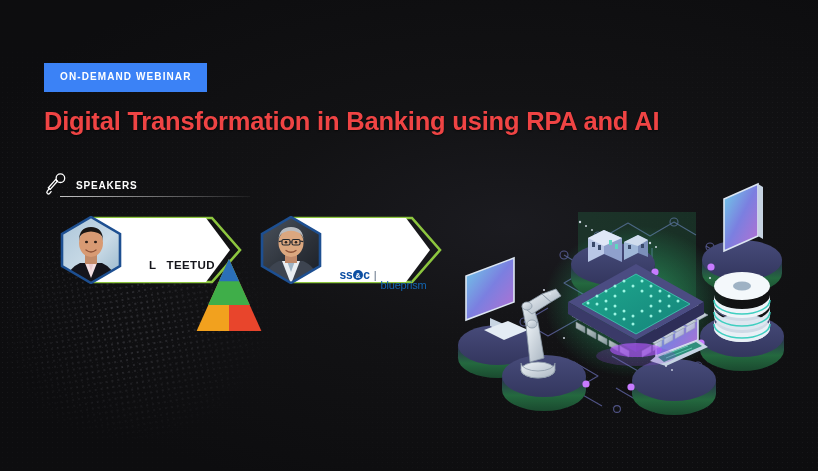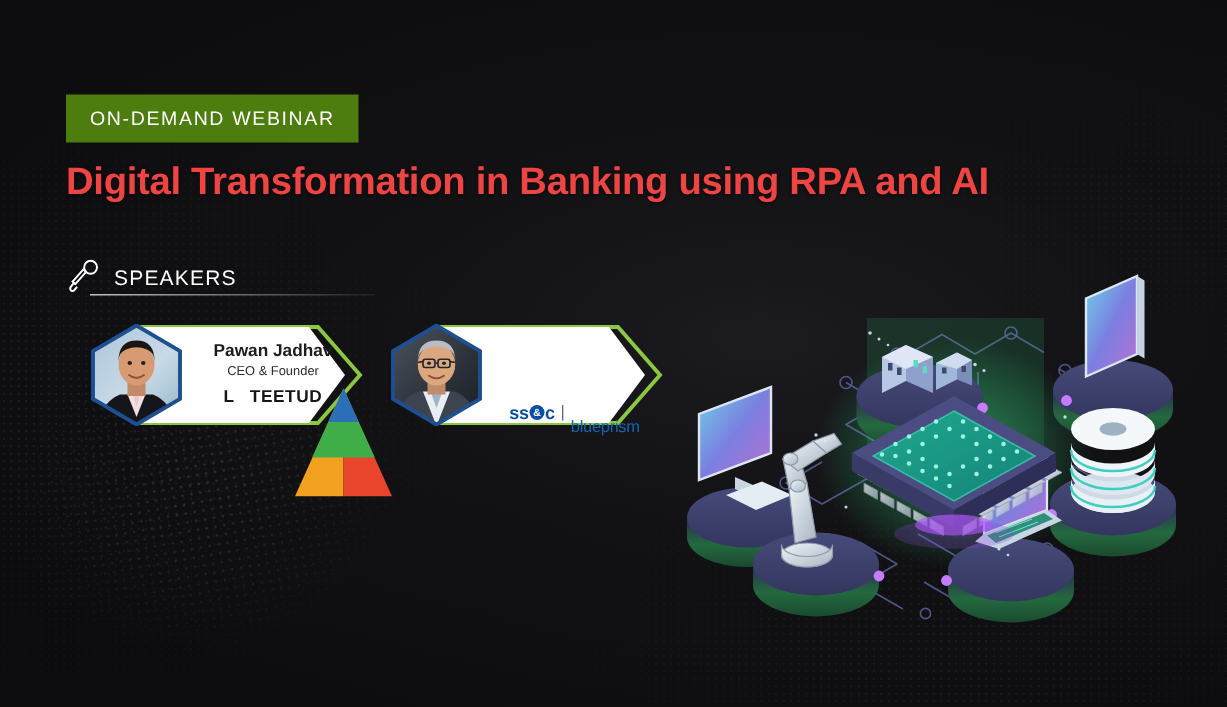--- a/index.html
+++ b/index.html
@@ -40,23 +40,23 @@
     -webkit-mask-image:radial-gradient(ellipse 48% 46% at 40% 52%, #000 8%, transparent 68%);
     mask-image:radial-gradient(ellipse 48% 46% at 40% 52%, #000 8%, transparent 68%);
     transform:rotate(-10deg);
     opacity:.55;
   }
 
   
   .badge{
     position:absolute; left:44px; top:63px;
     padding:9px 16px 10px 16px;
-    background:#4d7c0f;
+    background:#3b82f6;
     color:#ffffff;
-    font-size:13px; font-weight:normal;
+    font-size:10px; font-weight:bold;
     letter-spacing:1.1px;
     line-height:1;
   }
 
   
   .title{
     position:absolute; left:44px; top:107px;
     color:#ef4444;
     font-size:25.5px; font-weight:bold;
     letter-spacing:-.2px;
@@ -65,21 +65,21 @@
   }
 
   
   .spk-head{
     position:absolute; left:44px; top:172px;
     display:flex; align-items:center; gap:8px;
     width:210px;
   }
   .mic-icon{ width:24px; height:26px; flex:0 0 auto; display:block; }
   .spk-label{
-    color:#ffffff; font-size:14px; font-weight:normal; letter-spacing:.8px;
+    color:#ffffff; font-size:10px; font-weight:bold; letter-spacing:.8px;
     white-space:nowrap;
   }
   .spk-rule{
     position:absolute; left:60px; top:196px; width:190px; height:1px;
     background:linear-gradient(to right, rgba(255,255,255,.75), rgba(255,255,255,.05));
   }
 
   
   .card{
     position:absolute; top:214px; width:194px; height:72px;
@@ -183,24 +183,20 @@
 
         <path d="M21 25 Q21 11 33 11 Q45 11 45 25 Q45 19 40 17 Q33 14 26 17 Q21 19 21 25 Z" fill="#1a1513"></path>
         <ellipse cx="28.5" cy="26" rx="1.5" ry="1.3" fill="#2a1d17"></ellipse>
         <ellipse cx="37.5" cy="26" rx="1.5" ry="1.3" fill="#2a1d17"></ellipse>
         <path d="M28 34 Q33 38 38 34" stroke="#8c5136" stroke-width="1.3" fill="none" stroke-linecap="round"></path>
       </g>
       <path d="M33 1 L62 18 L62 50 L33 67 L4 50 L4 18 Z" fill="none" stroke="#1d4f91" stroke-width="2.6"></path>
     </svg>
   </div>
 
-  <div class="card-text">
-    <div class="sp-name">Pawan Jadhav</div>
-    <div class="sp-role">CEO &amp; Founder</div>
-  </div>
 
   <div class="logo-lat">
     <span>L</span>
     <span class="pyr">
       <svg viewBox="0 0 9 10">
         <path d="M4.5 0 L0 10 L4.5 10 Z" fill="#f2a11e"></path>
         <path d="M4.5 0 L9 10 L4.5 10 Z" fill="#e8452c"></path>
         <path d="M1.6 6.4 L4.5 0 L7.4 6.4 Z" fill="#3fae49"></path>
         <path d="M3.1 3.1 L4.5 0 L5.9 3.1 Z" fill="#2b6fb8"></path>
       </svg>

